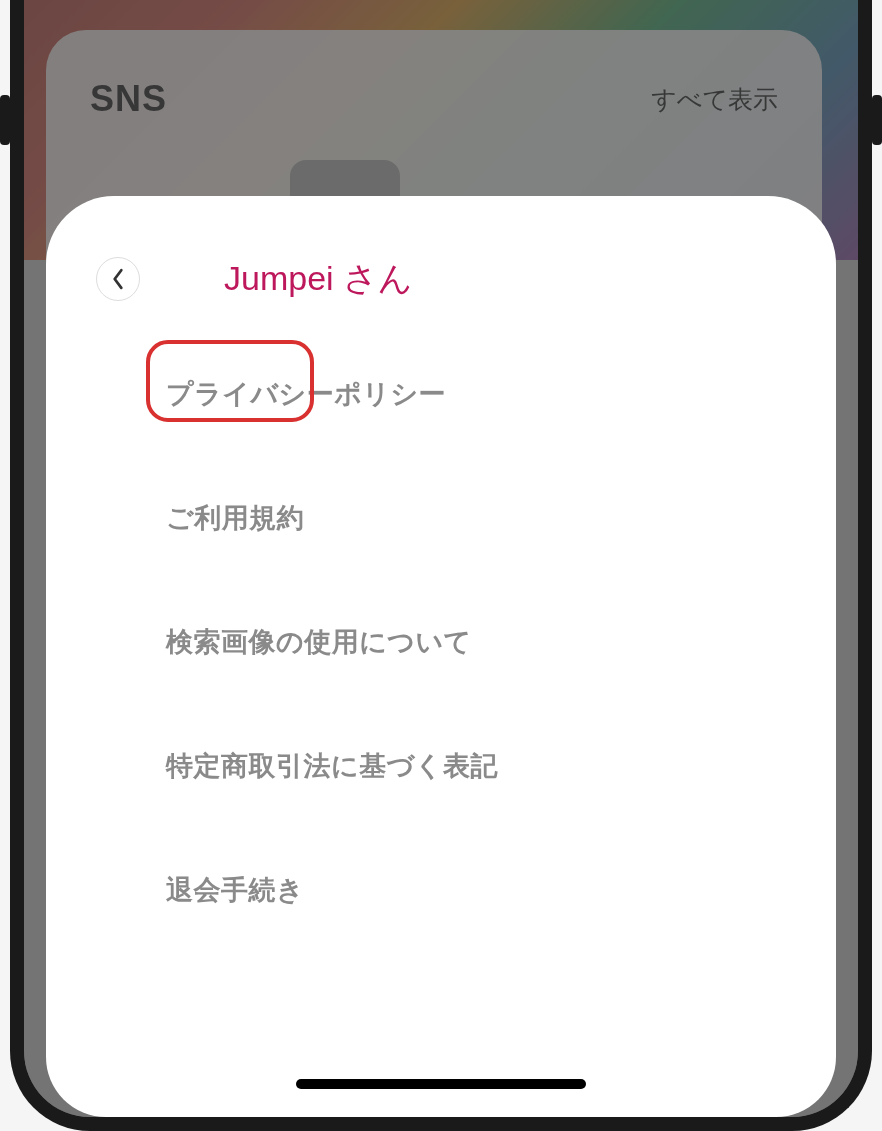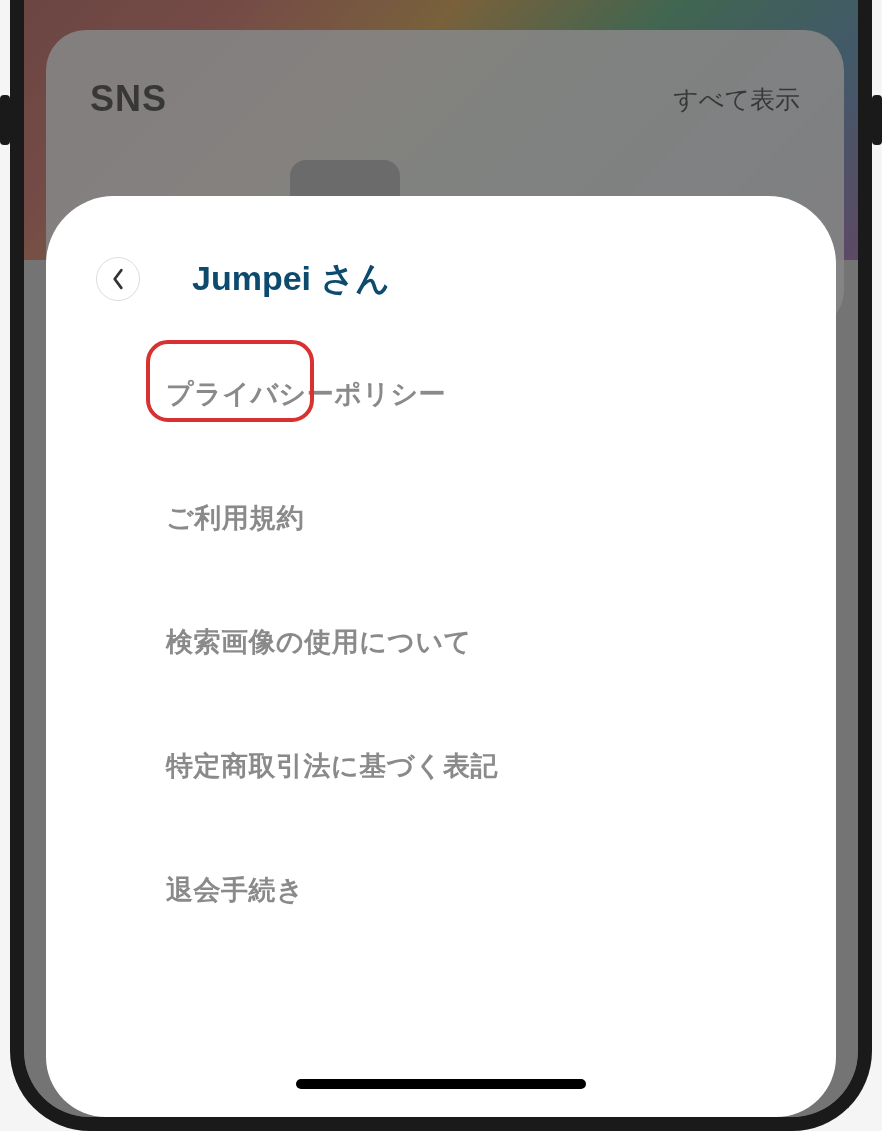--- a/index.html
+++ b/index.html
@@ -57,21 +57,21 @@
       left: 0;
       right: 0;
       bottom: 0;
       background: rgba(100, 100, 100, 0.55);
     }
     
     .sns-card {
       position: absolute;
       top: 30px;
       left: 22px;
-      right: 14px;
+      right: 36px;
       background: rgba(255,255,255,0.9);
       border-radius: 40px;
       padding: 48px 44px;
       filter: brightness(0.68);
       height: 300px;
     }
     
     .sns-header {
       display: flex;
       justify-content: space-between;
@@ -141,23 +141,23 @@
       flex-shrink: 0;
     }
     
     .back-button svg {
       width: 14px;
       height: 22px;
     }
     
     .sheet-title {
       font-size: 34px;
-      font-weight: 700;
-      color: #0c4a6e;
-      margin-left: 52px;
+      font-weight: 400;
+      color: #be185d;
+      margin-left: 84px;
     }
     
     .menu-list {
       padding-left: 70px;
     }
     
     .menu-item {
       display: block;
       padding: 22px 0;
       margin-bottom: 44px;

